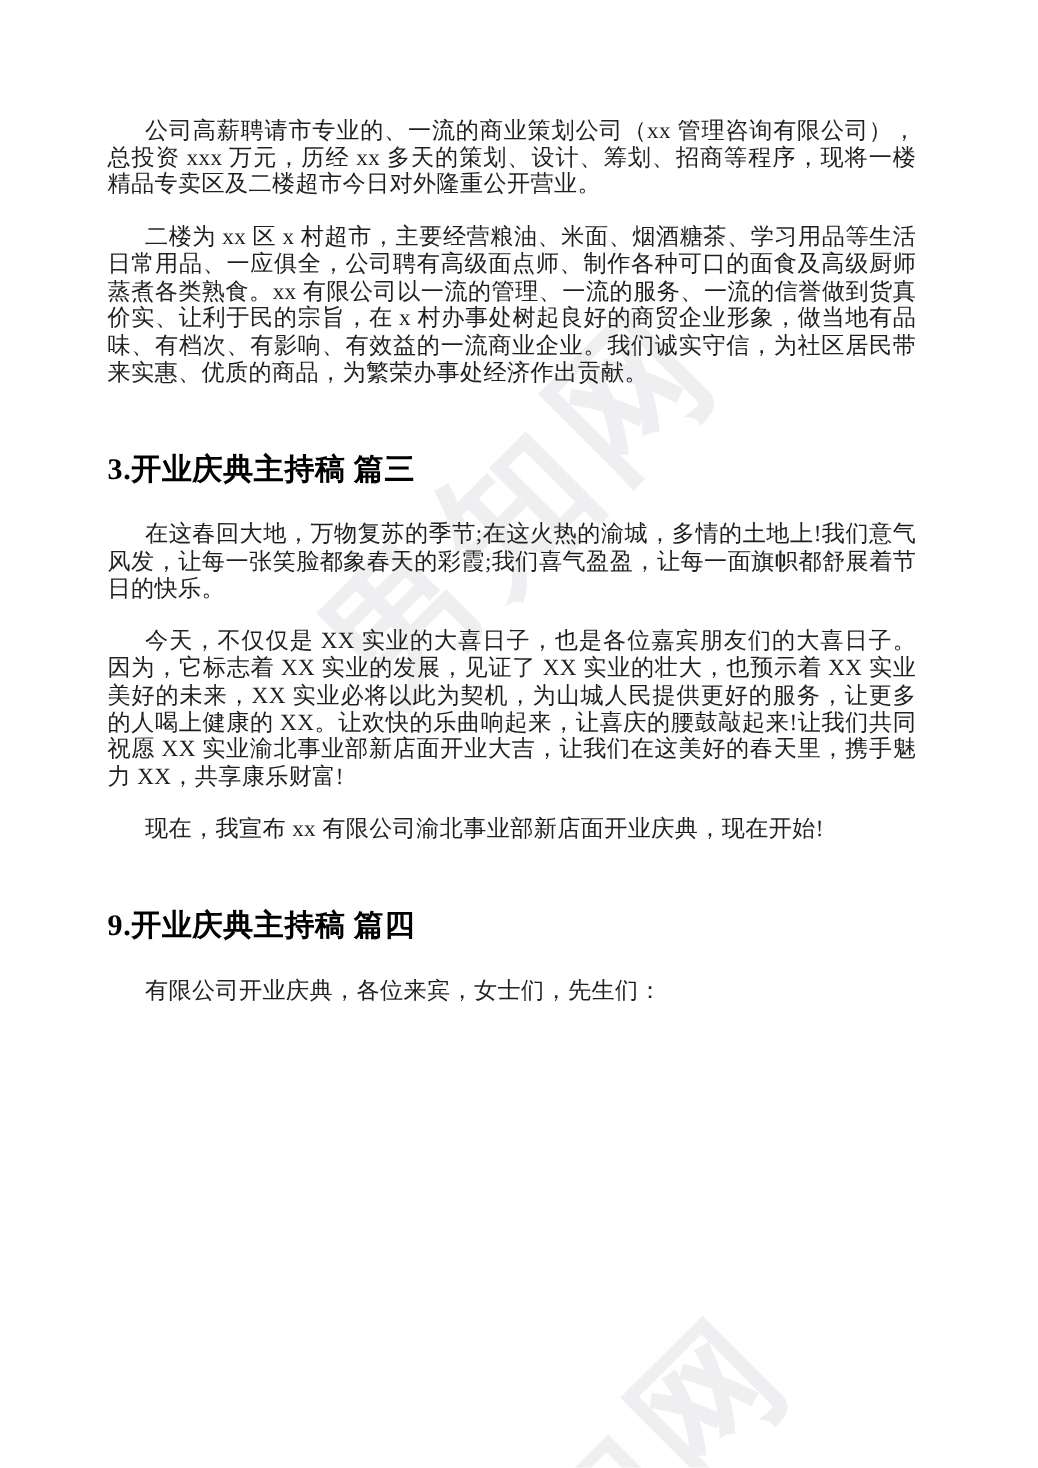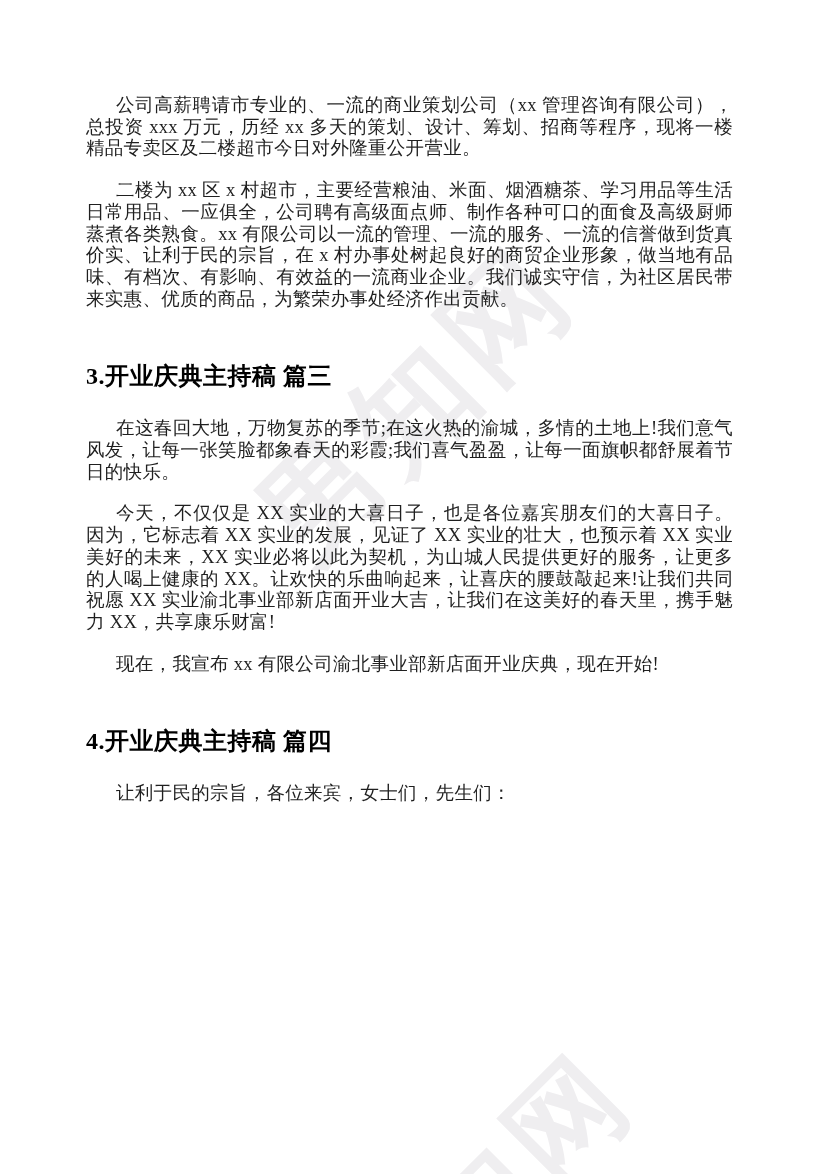--- a/index.html
+++ b/index.html
@@ -77,18 +77,18 @@
 
     <p>公司高薪聘请市专业的、一流的商业策划公司（xx 管理咨询有限公司），总投资 xxx 万元，历经 xx 多天的策划、设计、筹划、招商等程序，现将一楼精品专卖区及二楼超市今日对外隆重公开营业。</p>
     <p>二楼为 xx 区 x 村超市，主要经营粮油、米面、烟酒糖茶、学习用品等生活日常用品、一应俱全，公司聘有高级面点师、制作各种可口的面食及高级厨师蒸煮各类熟食。xx 有限公司以一流的管理、一流的服务、一流的信誉做到货真价实、让利于民的宗旨，在 x 村办事处树起良好的商贸企业形象，做当地有品味、有档次、有影响、有效益的一流商业企业。我们诚实守信，为社区居民带来实惠、优质的商品，为繁荣办事处经济作出贡献。</p>
 
     <h2>3.开业庆典主持稿 篇三</h2>
 
     <p>在这春回大地，万物复苏的季节;在这火热的渝城，多情的土地上!我们意气风发，让每一张笑脸都象春天的彩霞;我们喜气盈盈，让每一面旗帜都舒展着节日的快乐。</p>
     <p>今天，不仅仅是 XX 实业的大喜日子，也是各位嘉宾朋友们的大喜日子。因为，它标志着 XX 实业的发展，见证了 XX 实业的壮大，也预示着 XX 实业美好的未来，XX 实业必将以此为契机，为山城人民提供更好的服务，让更多的人喝上健康的 XX。让欢快的乐曲响起来，让喜庆的腰鼓敲起来!让我们共同祝愿 XX 实业渝北事业部新店面开业大吉，让我们在这美好的春天里，携手魅力 XX，共享康乐财富!</p>
     <p>现在，我宣布 xx 有限公司渝北事业部新店面开业庆典，现在开始!</p>
 
-    <h2>4.开业庆典主持稿 篇四</h2>
+    <h2>9.开业庆典主持稿 篇四</h2>
 
-    <p>让利于民的宗旨，各位来宾，女士们，先生们：</p>
+    <p>有限公司开业庆典，各位来宾，女士们，先生们：</p>
 
   </div>
 </div>
 
 </body></html>

